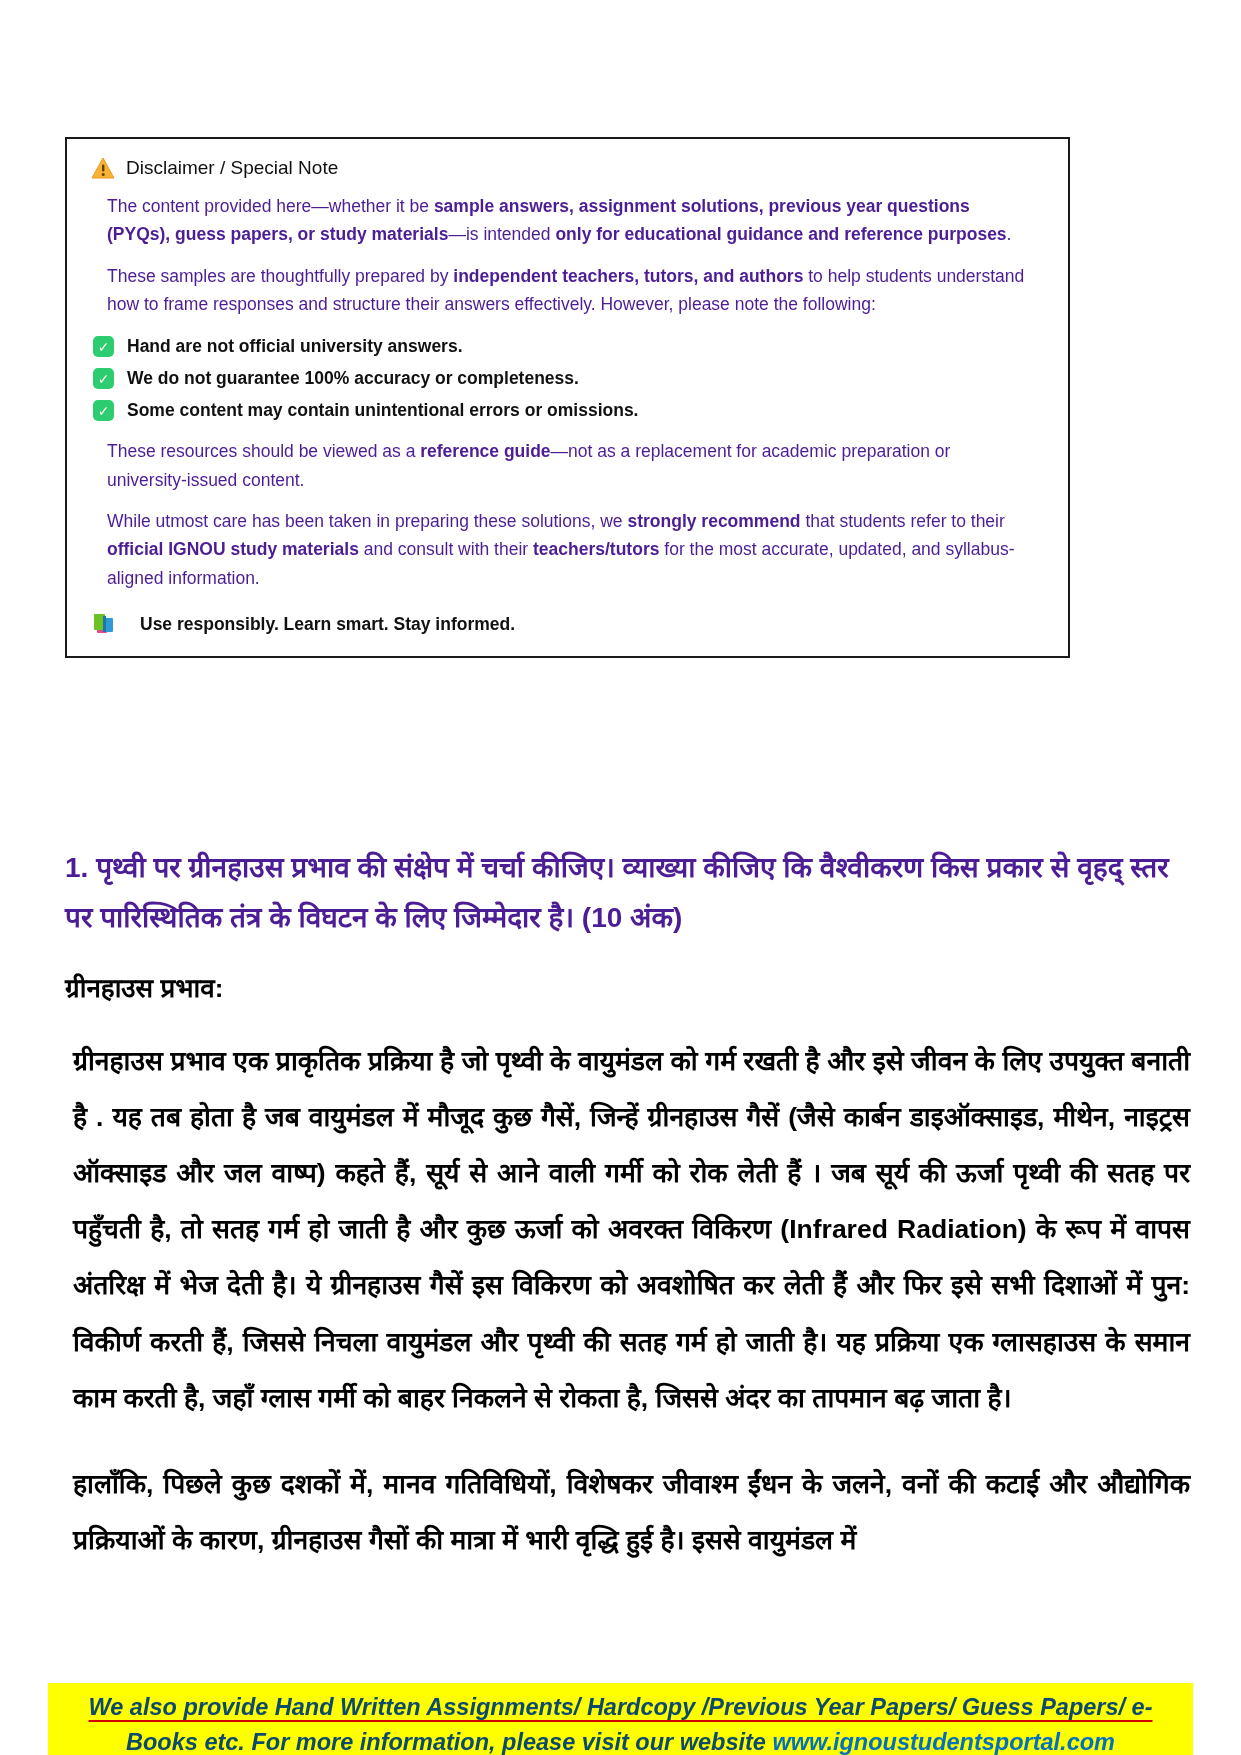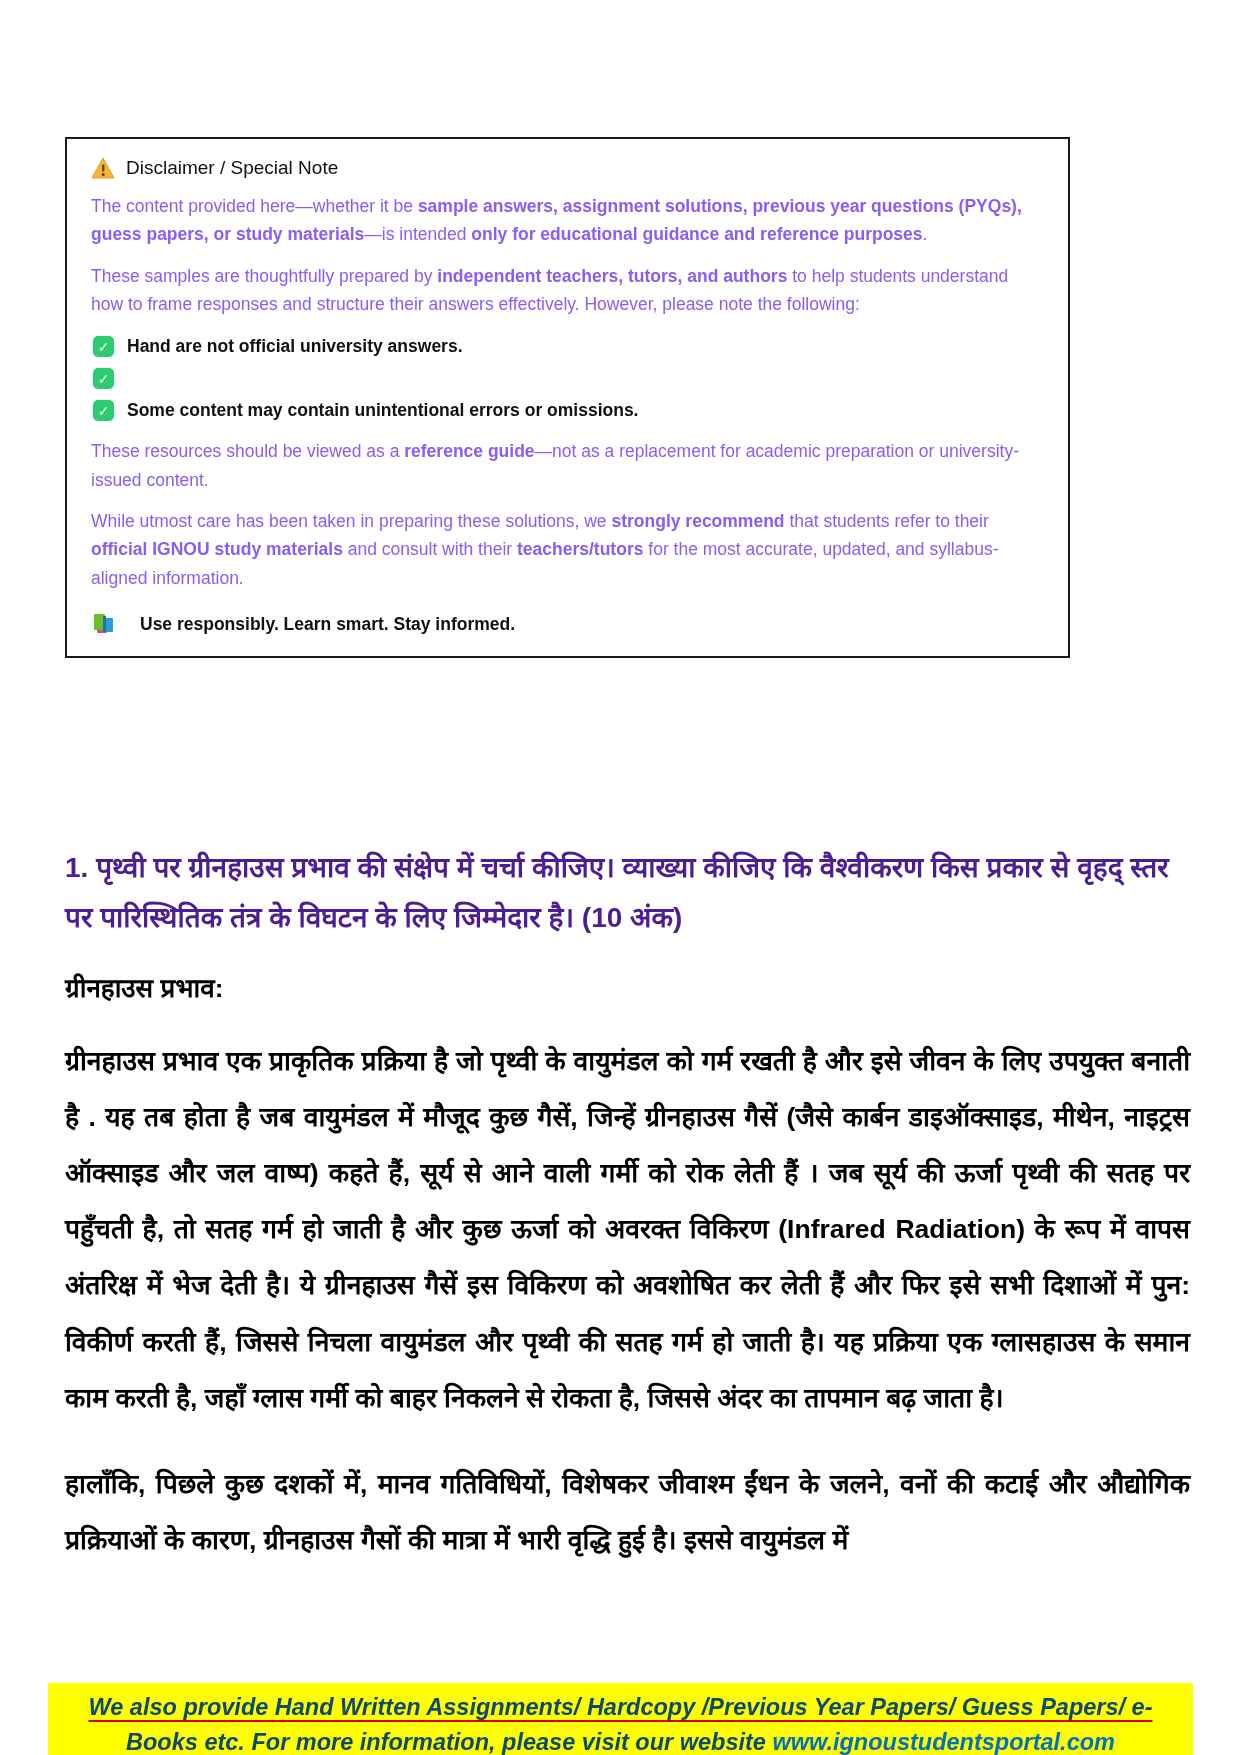--- a/index.html
+++ b/index.html
@@ -26,22 +26,22 @@
   }
   .disc-title-row{
     display:flex; align-items:center; gap:11px;
     margin:4px 0 10px 0;
   }
   .warn-icon{width:24px;height:22px;display:inline-flex;flex:0 0 auto;}
   .disc-title{font-size:19px;font-weight:400;color:#111;}
   .disc-para{
     font-size:17.5px;
     line-height:1.62;
-    margin:13px 0;
-    color:#8b5cf6;
+    margin:13px 16px;
+    color:#4c1d95;
   }
   .checklist{margin:18px 0 16px 2px;}
   .check-item{
     display:flex; align-items:center; gap:13px;
     margin:11px 0;
     font-size:17.5px; font-weight:700; color:#111;
   }
   .check-icon{
     width:21px;height:21px;flex:0 0 auto;
     background:#2ECC71;border-radius:5px;
@@ -72,21 +72,21 @@
     font-size:26px;
     font-weight:700;
     color:#000;
     margin:0 0 28px 0;
   }
   .hindi-para{
     font-size:26.5px;
     font-weight:700;
     color:#000;
     line-height:2.12;
-    margin:0 0 30px 0;
+    margin:0 0 30px 8px;
     text-align:justify;
   }
 
   
   .promo-footer{
     position:absolute;
     left:48px; top:1683px;
     width:1145px;
     box-sizing:border-box;
     background:#FFFF00;
@@ -131,20 +131,21 @@
     <p class="disc-para"><span>The content provided here—whether it be </span><span class="b">sample answers, assignment solutions, previous year questions (PYQs), guess papers, or study materials</span><span>—is intended </span><span class="b">only for educational guidance and reference purposes</span><span>.</span></p>
     <p class="disc-para"><span>These samples are thoughtfully prepared by </span><span class="b">independent teachers, tutors, and authors</span><span> to help students understand how to frame responses and structure their answers effectively. However, please note the following:</span></p>
 
     <div class="checklist">
       <div class="check-item">
         <span class="check-icon">✓</span>
         <span>Hand are not official university answers.</span>
       </div>
       <div class="check-item">
         <span class="check-icon">✓</span>
+        <span>We do not guarantee 100% accuracy or completeness.</span>
       </div>
       <div class="check-item">
         <span class="check-icon">✓</span>
         <span>Some content may contain unintentional errors or omissions.</span>
       </div>
     </div>
 
     <p class="disc-para"><span>These resources should be viewed as a </span><span class="b">reference guide</span><span>—not as a replacement for academic preparation or university-issued content.</span></p>
     <p class="disc-para"><span>While utmost care has been taken in preparing these solutions, we </span><span class="b">strongly recommend</span><span> that students refer to their </span><span class="b">official IGNOU study materials</span><span> and consult with their </span><span class="b">teachers/tutors</span><span> for the most accurate, updated, and syllabus-aligned information.</span></p>
 

